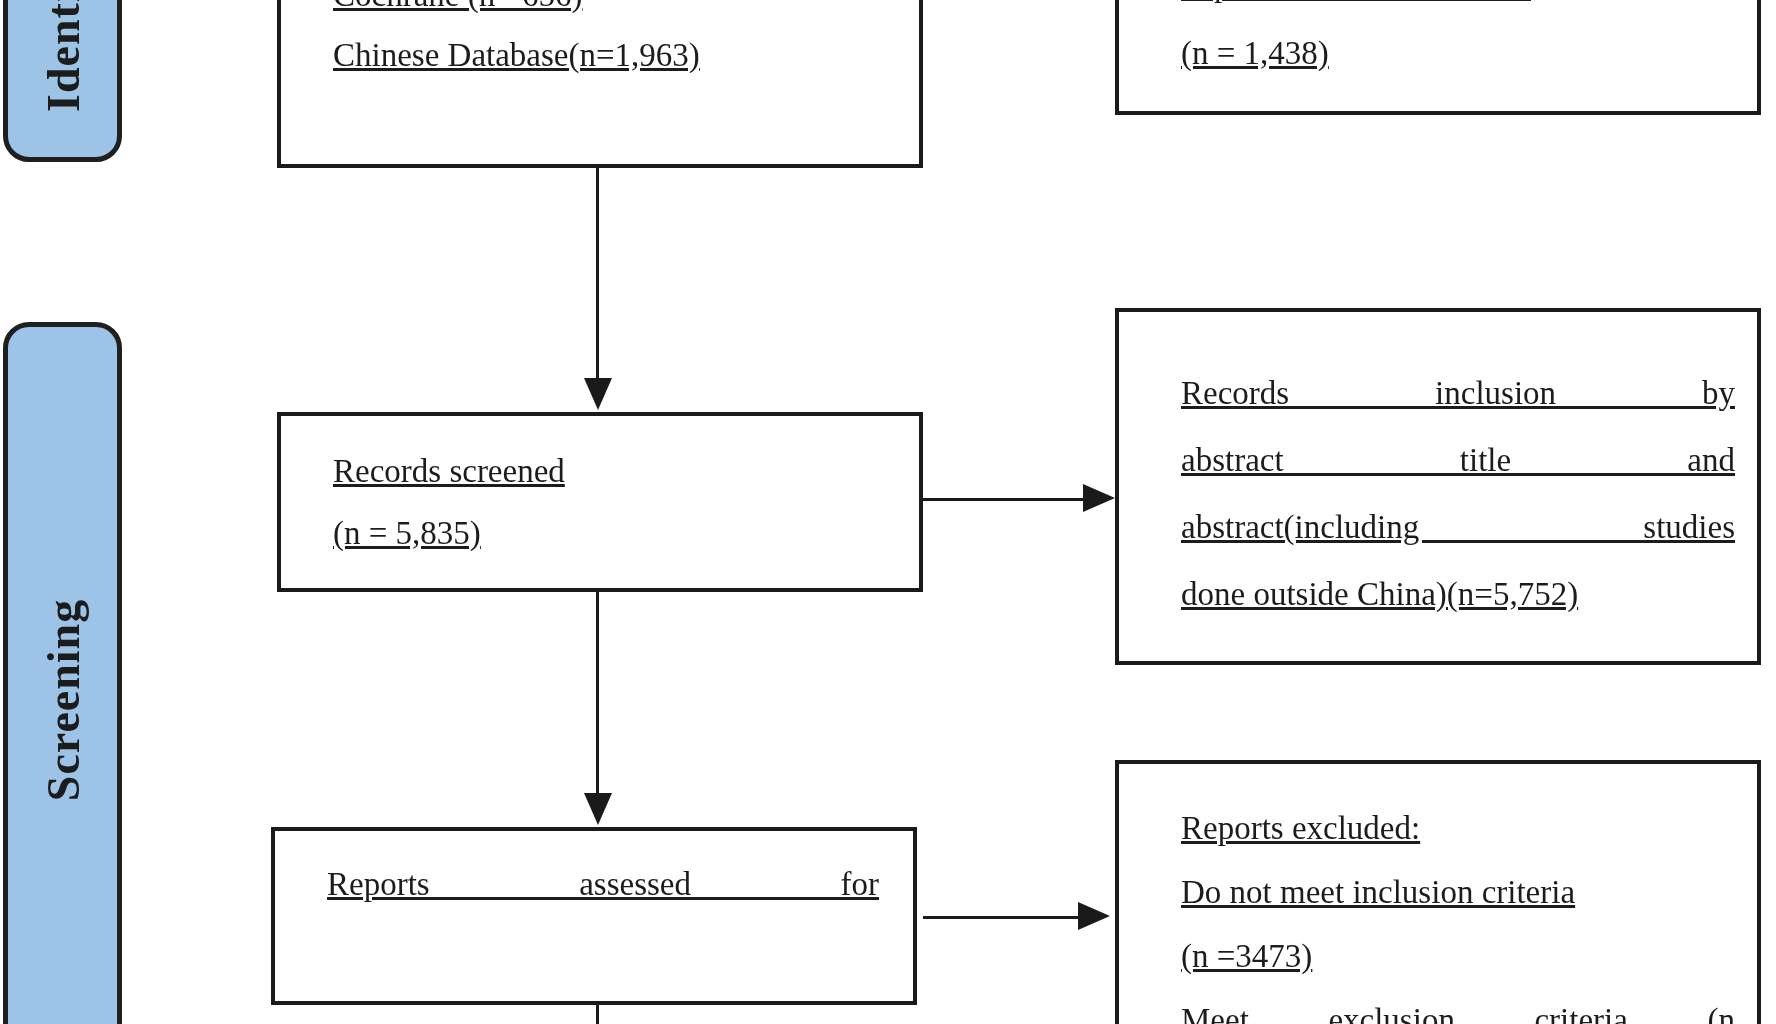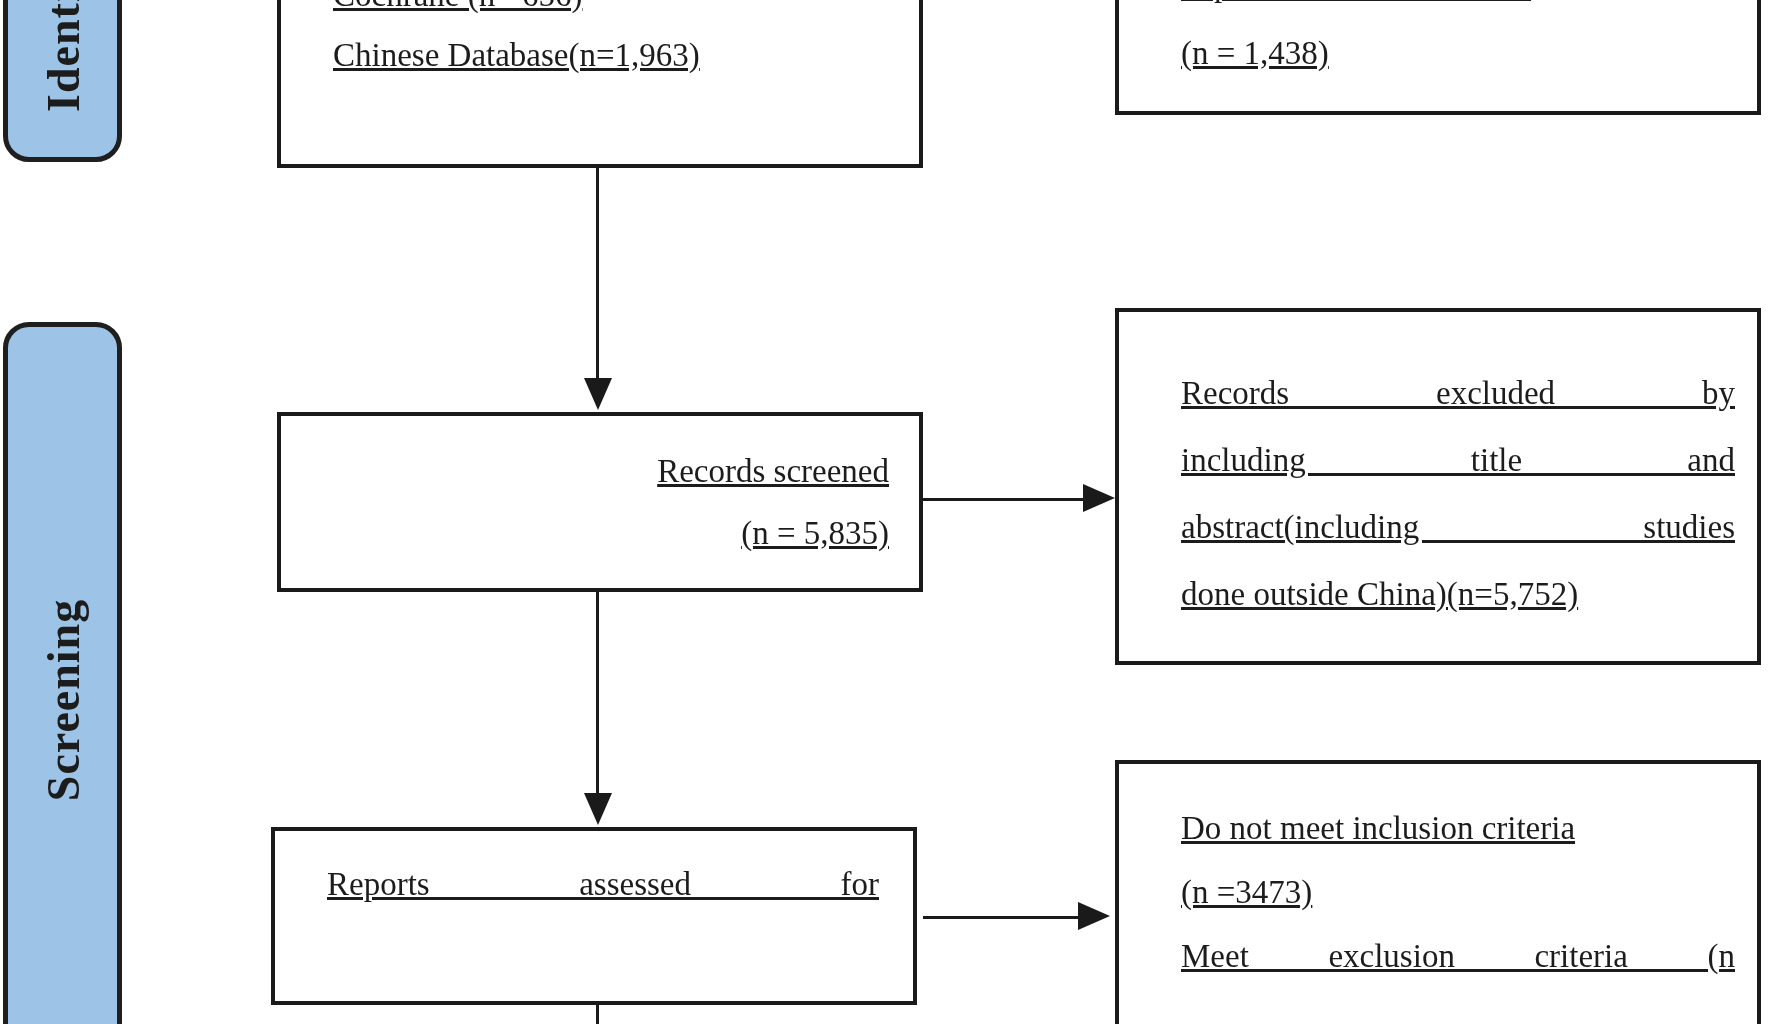--- a/index.html
+++ b/index.html
@@ -22,21 +22,21 @@
   
   .flow-box{
     position:absolute;box-sizing:border-box;background:#ffffff;
     border:4px solid #1a1a1a;font-size:33px;
   }
   .flow-box .line{line-height:60px;white-space:nowrap;text-decoration:underline;}
   .flow-box .line.justify{white-space:normal;text-align:justify;text-align-last:justify;}
   #box-identification-sources{left:277px;top:-80px;width:646px;height:248px;padding:41px 30px 0 52px;}
   #box-records-removed{left:1115px;top:-49px;width:646px;height:164px;padding:0 20px 0 62px;}
   #box-records-removed .line + .line{margin-top:8px;}
-  #box-records-screened{left:277px;top:412px;width:646px;height:180px;padding:24px 30px 0 52px;text-align:right;}
+  #box-records-screened{left:277px;top:412px;width:646px;height:180px;padding:24px 30px 0 52px;}
   #box-records-screened .line{line-height:62px;}
   #box-records-excluded{left:1115px;top:308px;width:646px;height:357px;padding:48px 22px 0 62px;}
   #box-records-excluded .line{line-height:67px;}
   #box-reports-assessed{left:271px;top:827px;width:646px;height:178px;padding:22px 34px 0 52px;}
   #box-reports-assessed .line{line-height:62px;}
   #box-reports-excluded{left:1115px;top:760px;width:646px;height:310px;padding:32px 22px 0 62px;}
   #box-reports-excluded .line{line-height:64px;}
   
   .vline{position:absolute;width:3px;background:#1a1a1a;}
   .hline{position:absolute;height:3px;background:#1a1a1a;}
@@ -81,31 +81,32 @@
       <div class="line">duplicate records removed</div>
       <div class="line">(n = 1,438)</div>
     </div>
 
   <div class="flow-box" id="box-records-screened">
       <div class="line">Records screened</div>
       <div class="line">(n = 5,835)</div>
     </div>
 
   <div class="flow-box" id="box-records-excluded">
-      <div class="line justify">Records excluded by</div>
-      <div class="line justify">including title and</div>
+      <div class="line justify">Records inclusion by</div>
+      <div class="line justify">abstract title and</div>
       <div class="line justify">abstract(including studies</div>
       <div class="line">done outside China)(n=5,752)</div>
     </div>
 
   <div class="flow-box" id="box-reports-assessed">
       <div class="line justify">Reports assessed for</div>
     </div>
 
   <div class="flow-box" id="box-reports-excluded">
+      <div class="line">Reports excluded:</div>
       <div class="line">Do not meet inclusion criteria</div>
       <div class="line">(n =3473)</div>
       <div class="line justify">Meet exclusion criteria (n</div>
     </div>
 
   <div class="vline" id="v1"></div>
   <div class="head-down" id="v1h"></div>
 
   <div class="vline" id="v2"></div>
   <div class="head-down" id="v2h"></div>

